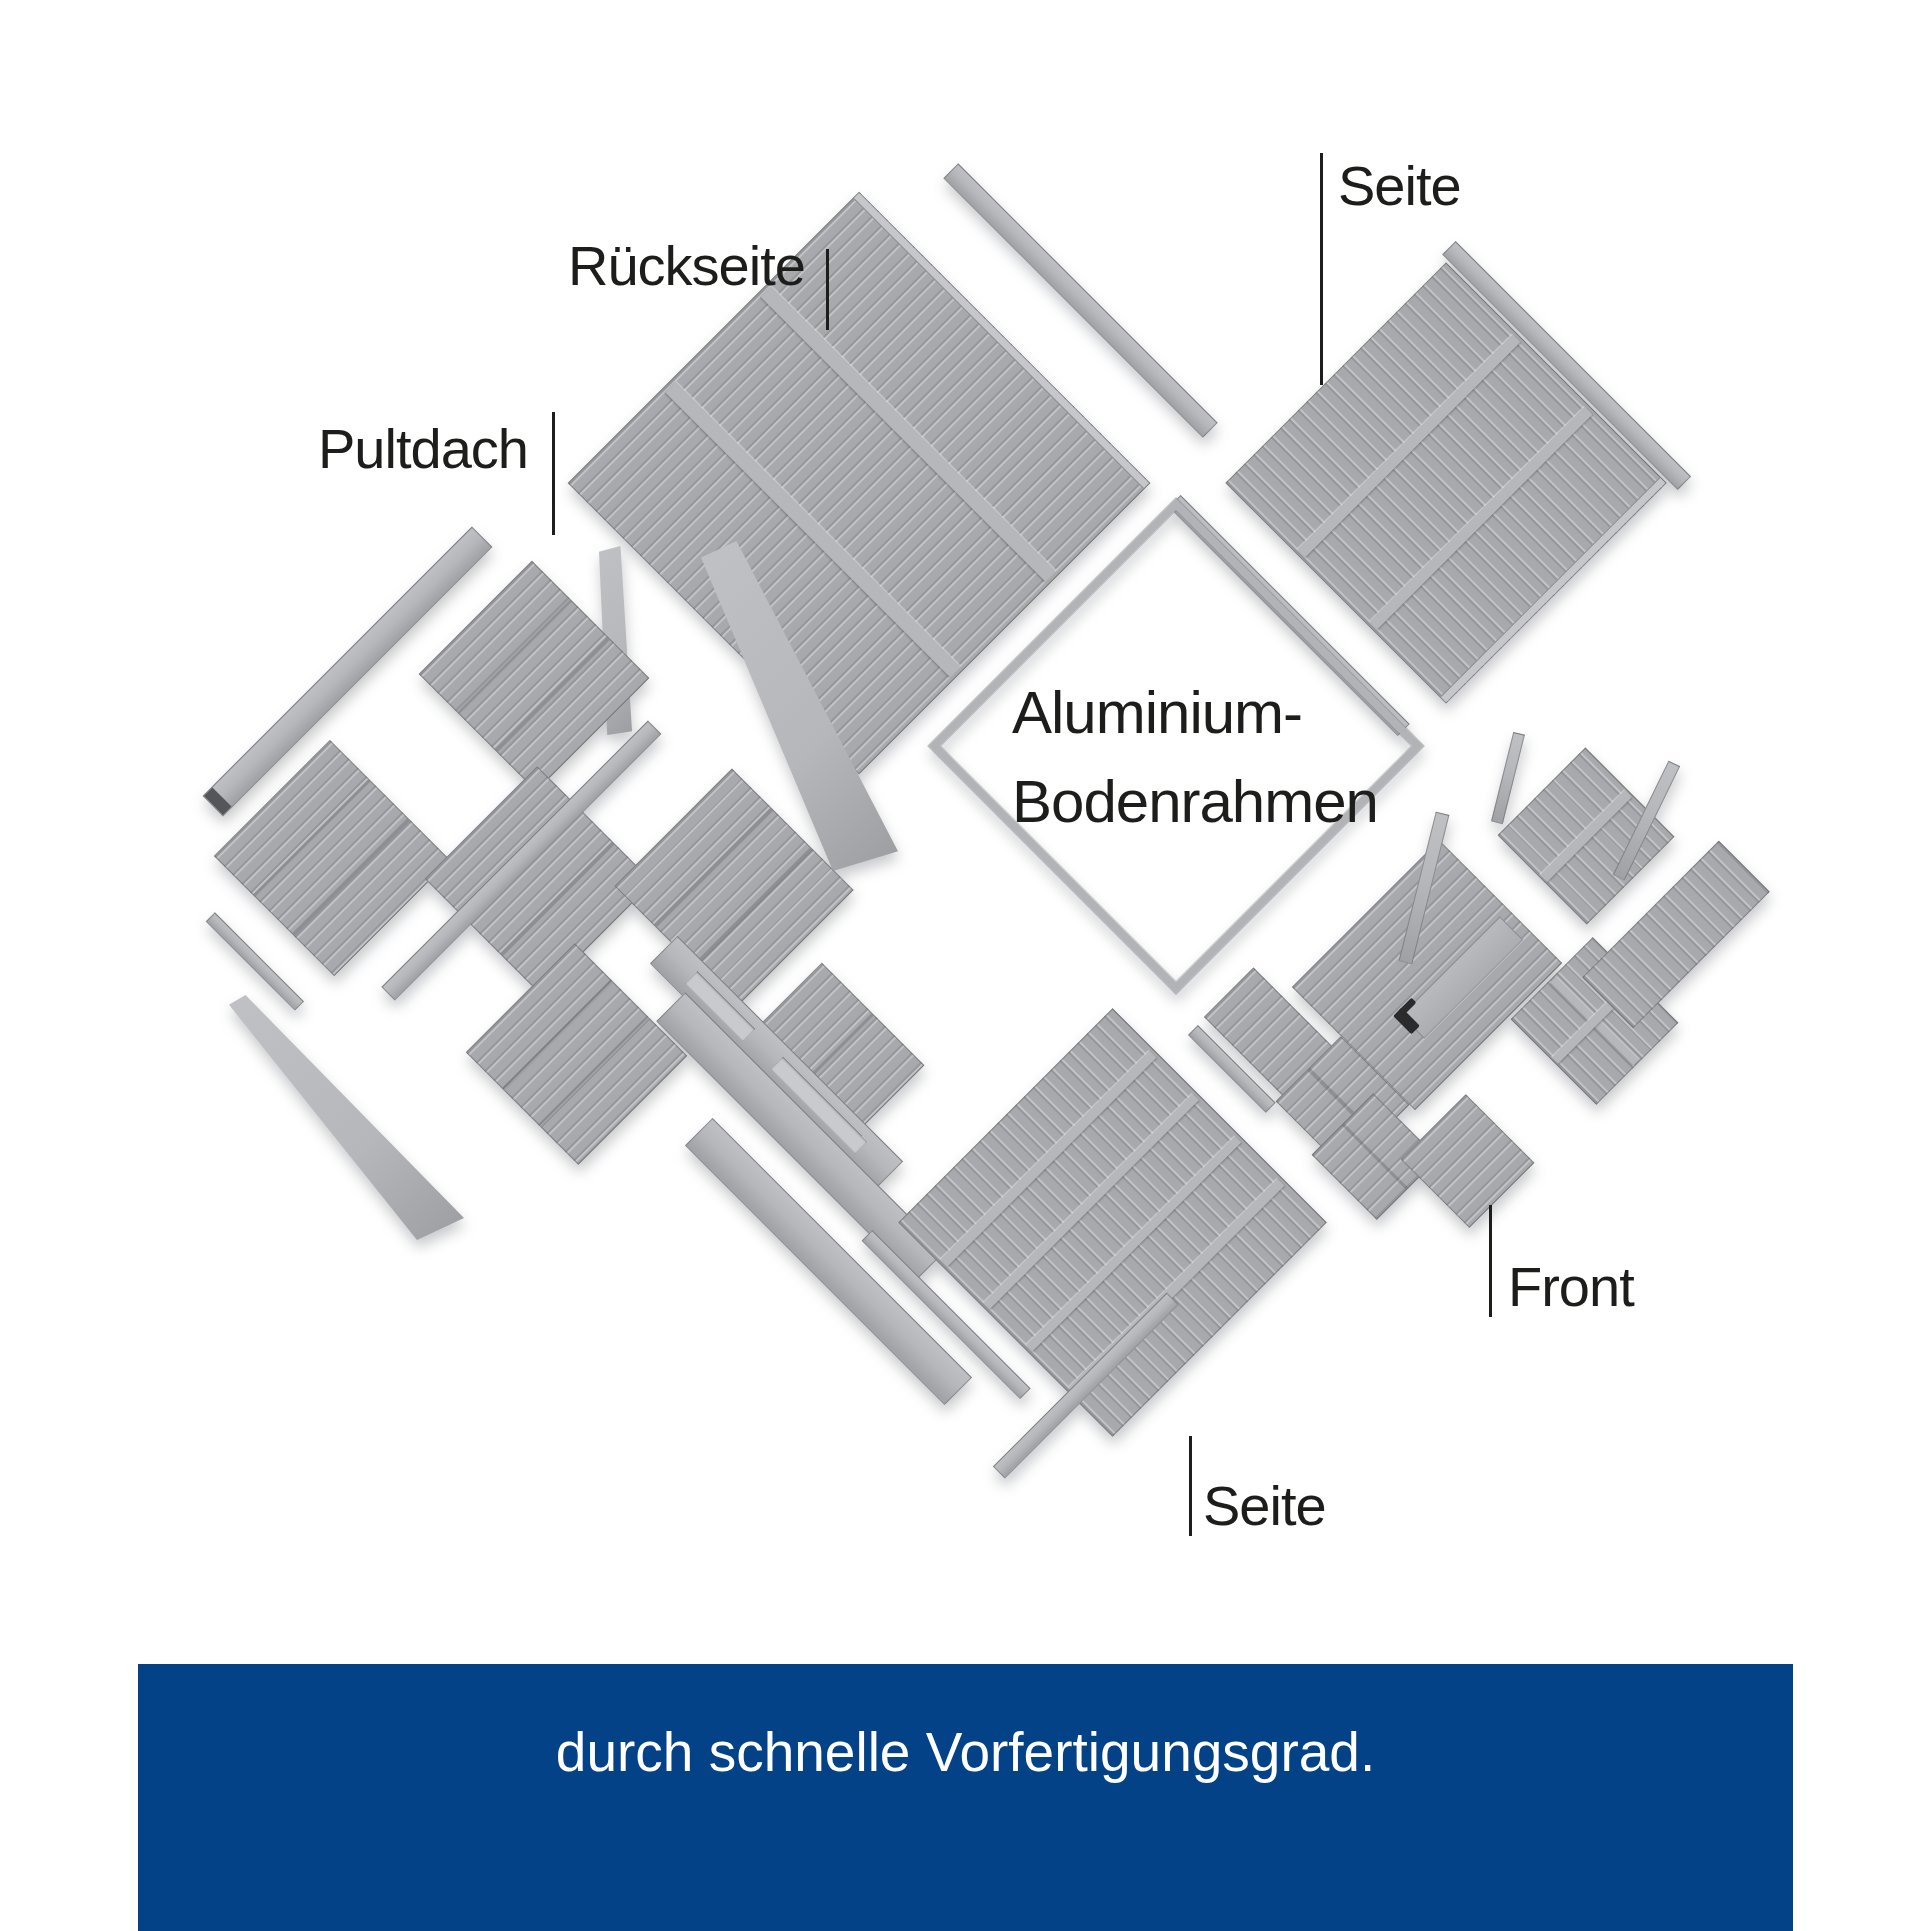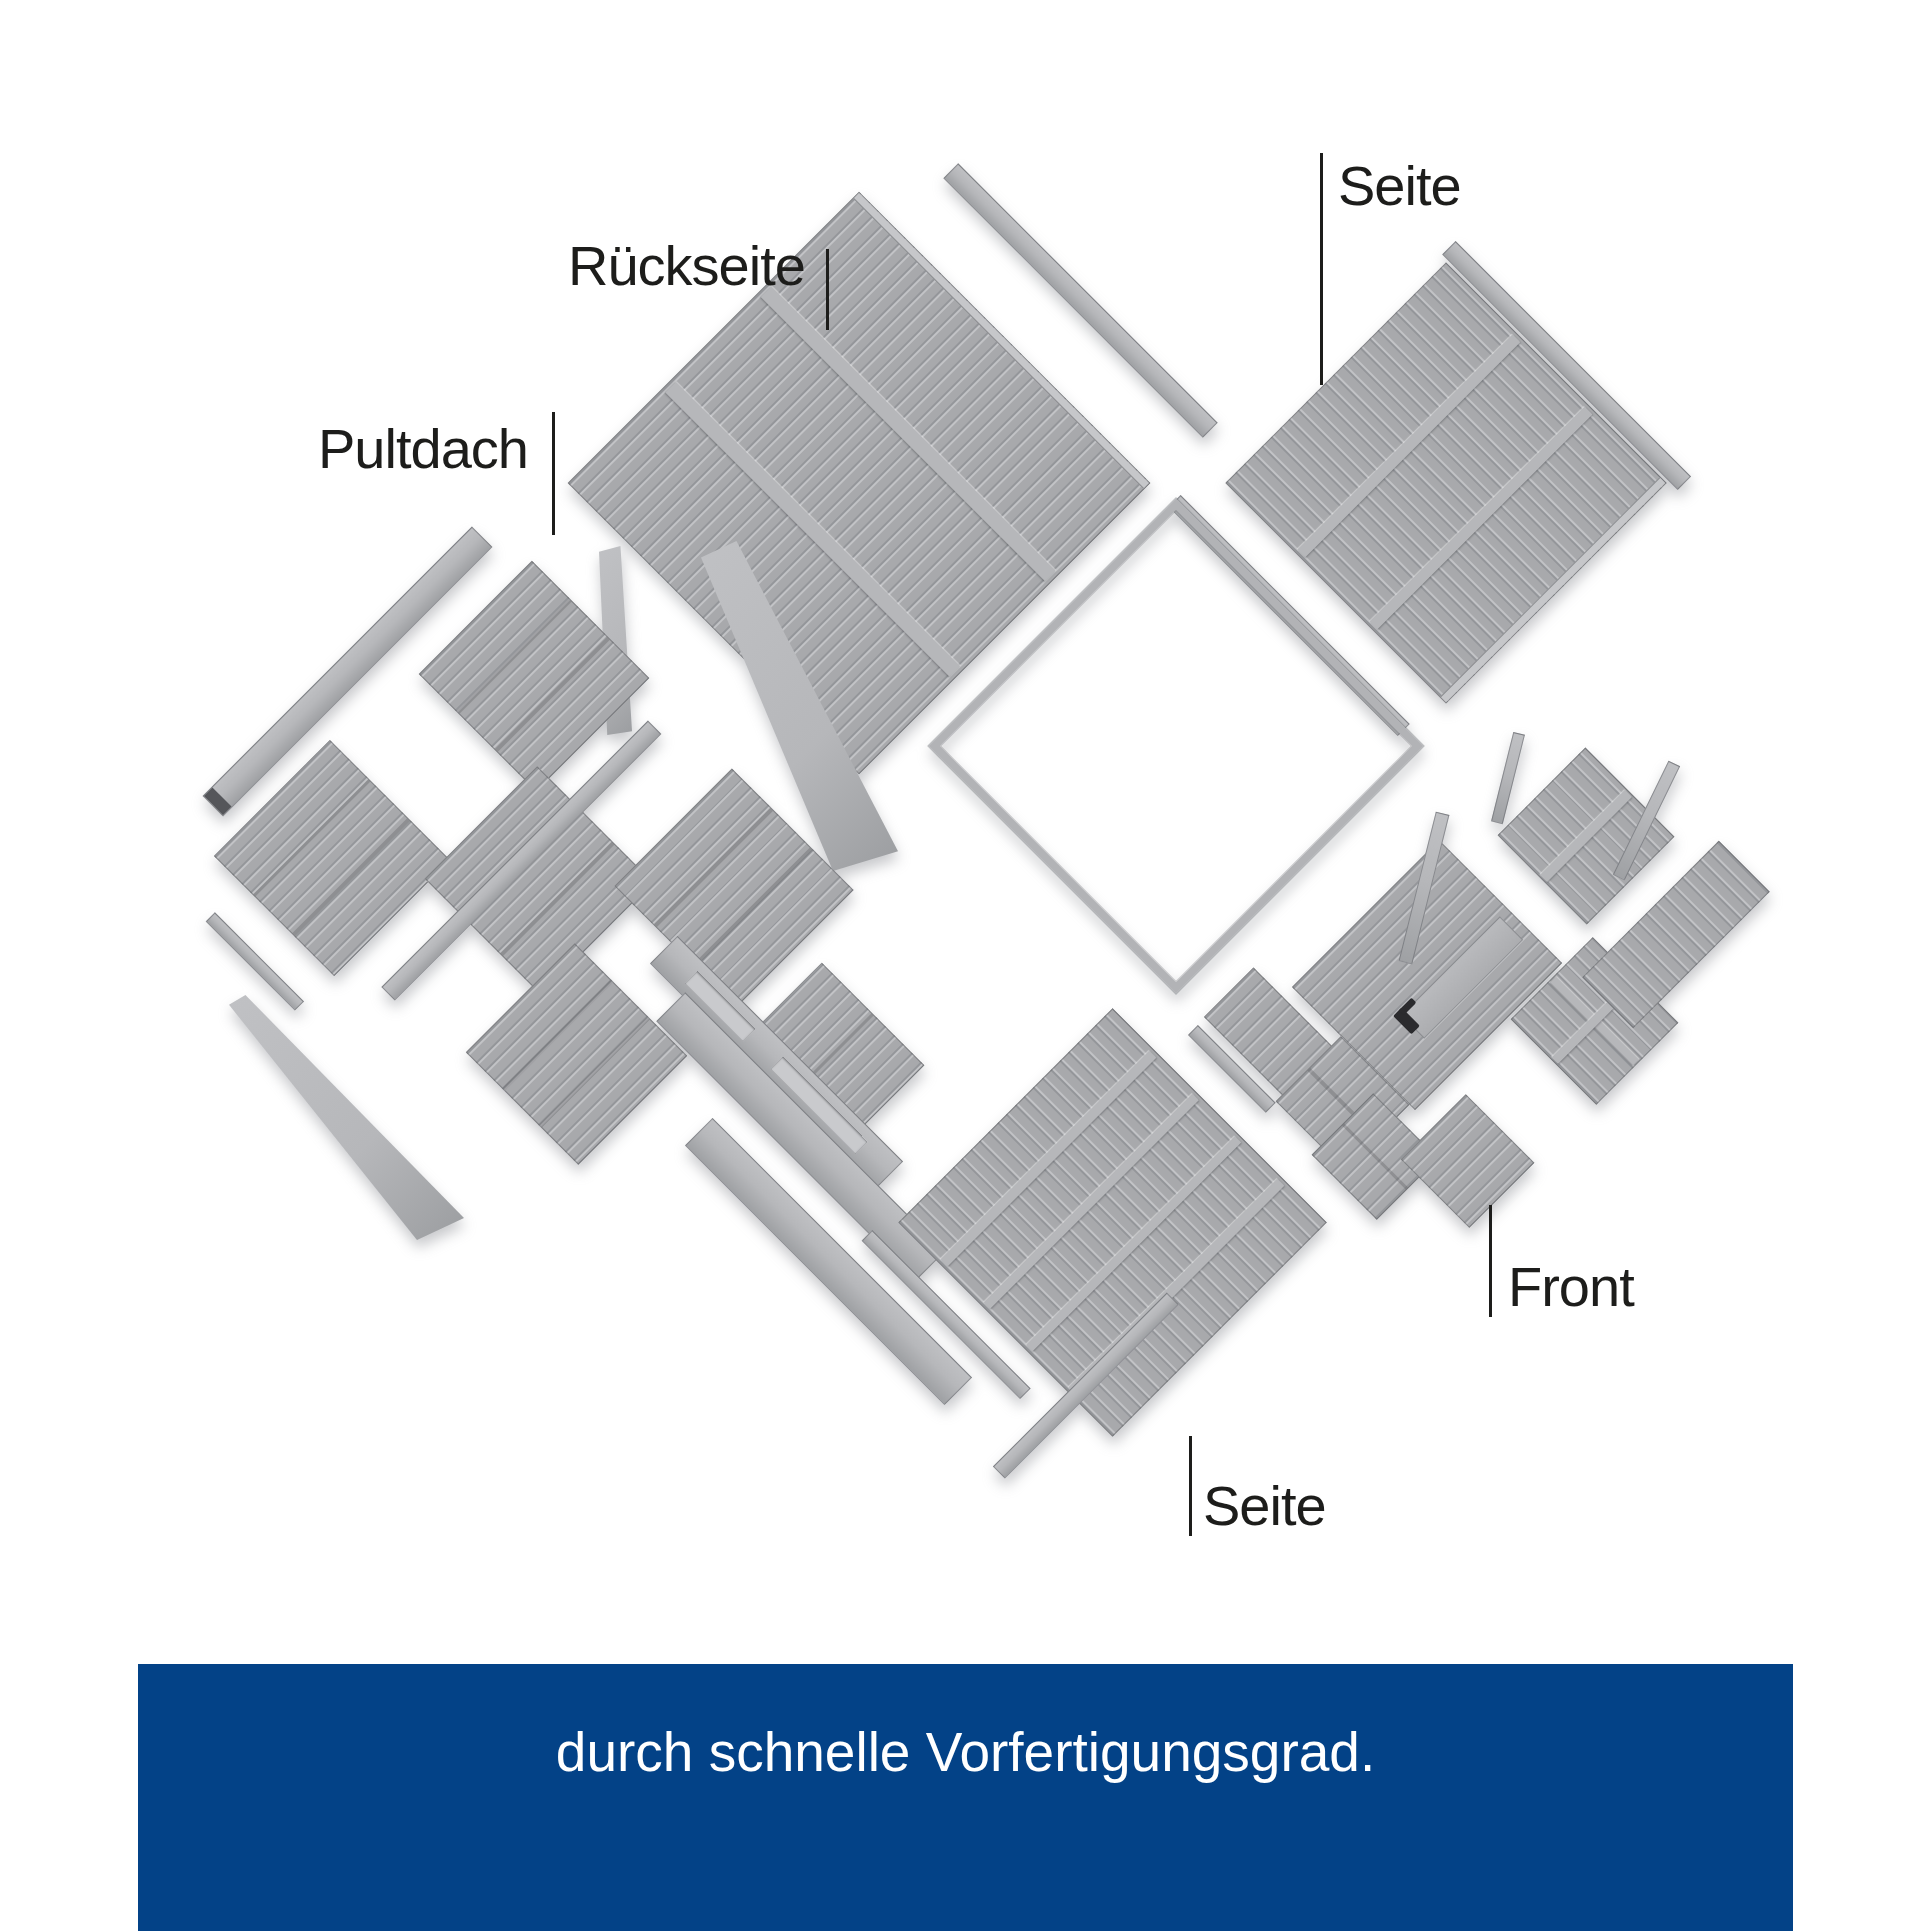--- a/index.html
+++ b/index.html
@@ -159,20 +159,22 @@
   <div class="leader" style="left:1489px; top:1205px; height:112px;"></div>
   <div class="leader" style="left:1189px; top:1436px; height:100px;"></div>
 
   <div class="label" style="left:1338px; top:155px;">Seite</div>
   <div class="label" style="left:568px;  top:235px;">Rückseite</div>
   <div class="label" style="left:318px;  top:418px;">Pultdach</div>
   <div class="label" style="left:1508px; top:1256px;">Front</div>
   <div class="label" style="left:1203px; top:1475px;">Seite</div>
 
   <div id="center-label">
+    <div>Aluminium-</div>
+    <div>Bodenrahmen</div>
   </div>
 
   <div id="banner">
     <div>durch schnelle Vorfertigungsgrad.</div>
   </div>
 
 </div>
 
 
 </body></html>

